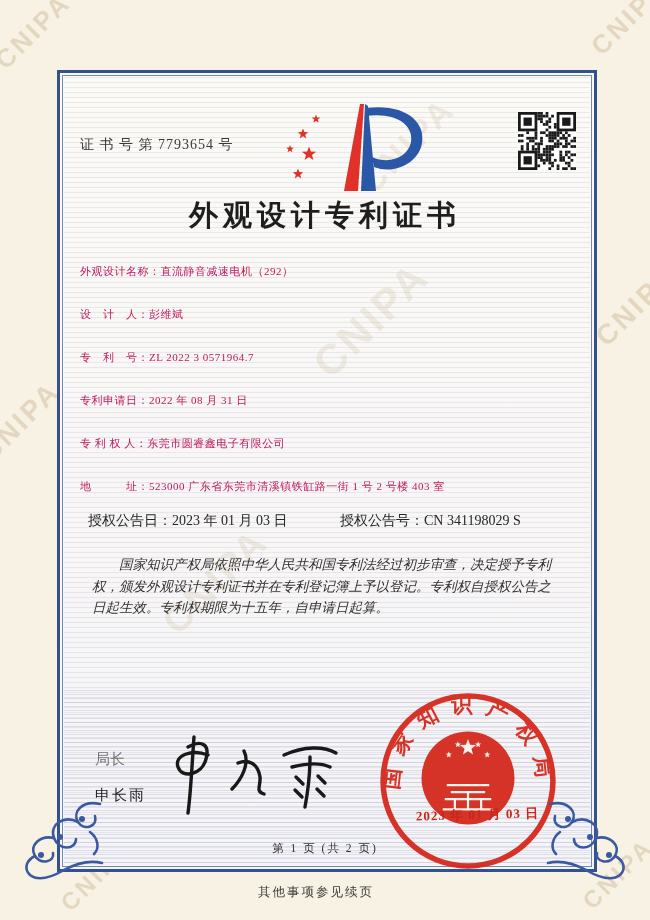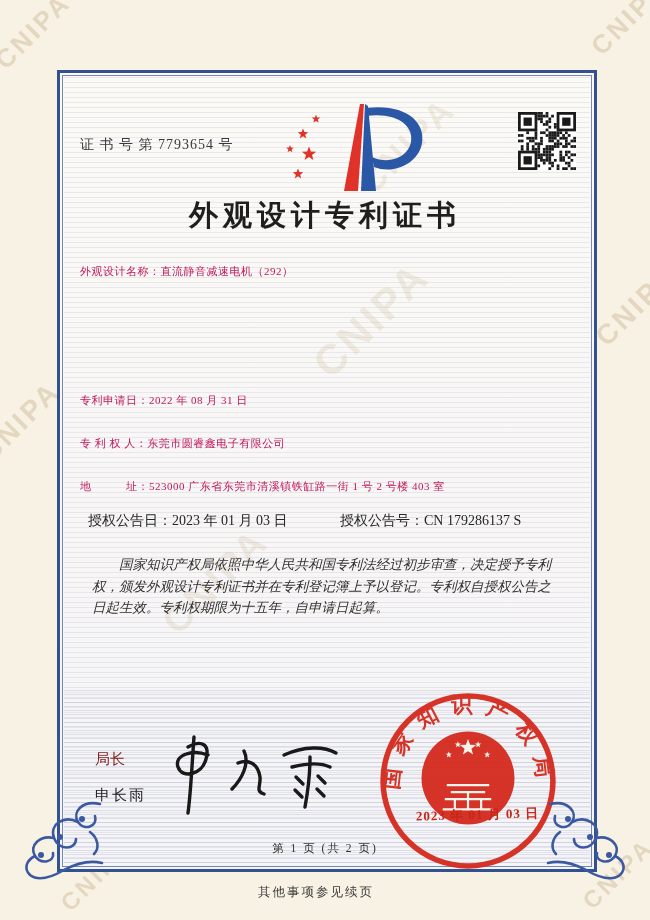--- a/index.html
+++ b/index.html
@@ -25,21 +25,21 @@
   .cert-no{left:80px;top:112px;font-size:14px;color:#3a3a3a;letter-spacing:1px;margin-top:24px;}
   .title{left:0;width:650px;top:196px;text-align:center;font-size:29px;font-weight:700;
          letter-spacing:5px;color:#1e1e1e;}
   .field{left:80px;width:500px;font-size:11px;color:#be185d;letter-spacing:.5px;}
   .f0{top:264px}.f1{top:307px}.f2{top:350px}.f3{top:393px}.f4{top:436px}.f5{top:479px}
   .grant-row{left:80px;top:512px;width:500px;font-size:14px;color:#262626;margin-left:8px;}
   .grant-no{position:absolute;left:252px;top:0;white-space:nowrap;}
   .body-text{left:80px;top:542px;width:492px;font-size:13.5px;line-height:21.5px;
              color:#32302e;font-style:italic;}
   .body-text p{margin:12px;text-indent:2em;}
-  .sig-title{left:95px;top:750px;font-size:15px;color:#7f1d1d;}
+  .sig-title{left:95px;top:750px;font-size:15px;color:#737373;}
   .sig-name{left:95px;top:786px;font-size:15px;color:#222;letter-spacing:2px;}
   .sig-svg{left:158px;top:733px;}
   .seal-svg{left:376px;top:689px;}
   .seal-date{left:390px;top:806px;width:175px;text-align:center;font-size:13px;font-weight:700;
              color:#c62717;letter-spacing:1px;transform:rotate(-1.5deg);white-space:nowrap;}
   .footer-page{left:0;width:650px;top:841px;text-align:center;font-size:11.5px;color:#333;letter-spacing:2px;}
   .footer-note{left:0;width:632px;top:884px;text-align:center;font-size:12.5px;color:#3a3a3a;letter-spacing:2px;}
   .logo-svg{left:276px;top:99px;}
   .qr-svg{left:518px;top:112px;}
   .flourish{left:20px;top:798px;}
@@ -233,27 +233,29 @@
         <rect x="16" y="2" width="3" height="3" fill="#1a1a1a"></rect>
         <rect x="0" y="14" width="7" height="7" fill="#1a1a1a"></rect>
         <rect x="1" y="15" width="5" height="5" fill="#ffffff"></rect>
         <rect x="2" y="16" width="3" height="3" fill="#1a1a1a"></rect>
       </g>
   </svg>
 
   <div class="abs title">外观设计专利证书</div>
 
   <div class="abs field f0"><span>外观设计名称：</span><span>直流静音减速电机（292）</span></div>
+  <div class="abs field f1"><span>设　计　人：</span><span>彭维斌</span></div>
+  <div class="abs field f2"><span>专　利　号：</span><span>ZL 2022 3 0571964.7</span></div>
   <div class="abs field f3"><span>专利申请日：</span><span>2022 年 08 月 31 日</span></div>
   <div class="abs field f4"><span>专 利 权 人：</span><span>东莞市圆睿鑫电子有限公司</span></div>
   <div class="abs field f5"><span>地　　　址：</span><span>523000 广东省东莞市清溪镇铁缸路一街 1 号 2 号楼 403 室</span></div>
 
   <div class="abs grant-row">
     <span>授权公告日：</span><span>2023 年 01 月 03 日</span>
-    <span class="grant-no"><span>授权公告号：</span><span>CN 179286137 S</span></span>
+    <span class="grant-no"><span>授权公告号：</span><span>CN 341198029 S</span></span>
   </div>
 
   <div class="abs body-text">
     <p>国家知识产权局依照中华人民共和国专利法经过初步审查，决定授予专利权，颁发外观设计专利证书并在专利登记簿上予以登记。专利权自授权公告之日起生效。专利权期限为十五年，自申请日起算。</p>
   </div>
 
   <div class="abs sig-title">局长</div>
   <div class="abs sig-name">申长雨</div>
   <svg class="abs sig-svg" width="190" height="85" viewBox="0 0 190 85">
     <g fill="none" stroke="#191919" stroke-width="3.4" stroke-linecap="round" stroke-linejoin="round">

